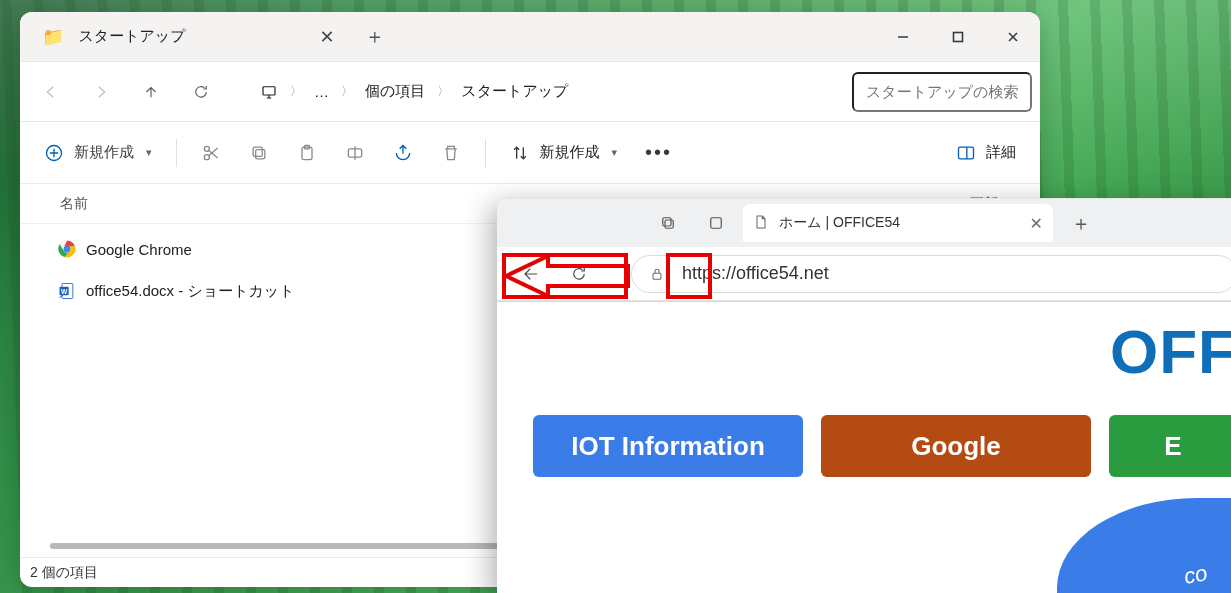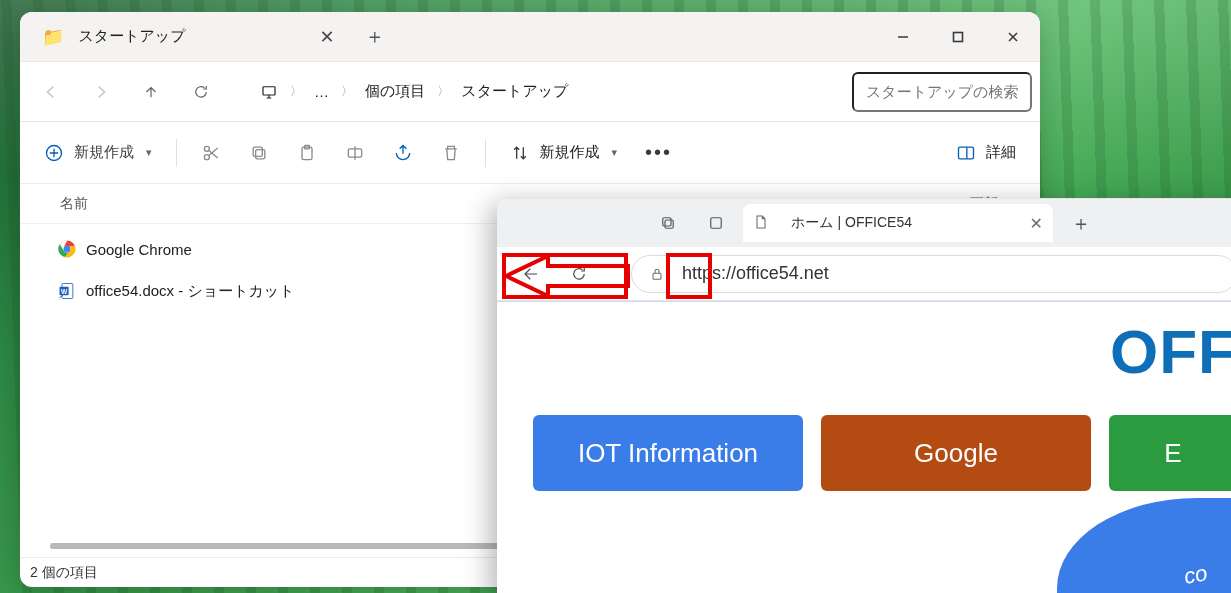--- a/index.html
+++ b/index.html
@@ -140,21 +140,21 @@
   background: #eef0f2;
   display: flex;
   align-items: center;
   padding-left: 150px;
   gap: 6px;
 }
 .tab-lead-btn { width: 42px; height: 36px; display:inline-flex; align-items:center; justify-content:center; color: #555; cursor:pointer; }
 .tab-lead-btn svg { width:18px; height:18px; }
 .browser-tab {
   height: 38px; background:#fff; border-radius: 8px 8px 0 0;
-  display:flex; align-items:center; padding: 0 10px; gap:22px;
+  display:flex; align-items:center; padding: 0 10px; gap:10px;
   min-width: 310px; font-size: 14px; color: #333;
 }
 .browser-tab .fav { font-size: 14px; color: #6b6b6b; }
 .browser-tab .tclose { margin-left: auto; font-size: 16px; color:#6b6b6b; cursor:pointer; }
 .browser-newtab {
   width: 44px; height: 38px; display:inline-flex; align-items:center; justify-content:center;
   font-size: 20px; color:#555; cursor:pointer;
 }
 .browser-navbar {
   height: 54px; background: #fff; display:flex; align-items:center;
@@ -171,22 +171,22 @@
 .url-text { font-size: 18px; color:#333; padding-left: 8px; }
 
 .page-view { height: calc(100% - 102px); overflow:hidden; border-top:1px solid #c9dbf8; }
 .page-header-row { display:flex; justify-content:flex-end; padding: 14px 0 0 0; }
 .brand {
   font-family: Arial, sans-serif; font-weight: 900; font-size: 62px;
   color: #0e6fb8; letter-spacing: 1px; padding-right: 0;
 }
 .page-nav { display:flex; gap: 18px; padding: 28px 0 0 36px; }
 .catbtn {
-  height: 76px; border-radius: 6px; display:inline-flex; align-items:center; justify-content:center;
-  font-size: 26px; font-weight: 400; color: #fff; cursor:pointer; padding: 0 28px;
+  height: 62px; border-radius: 6px; display:inline-flex; align-items:center; justify-content:center;
+  font-size: 26px; font-weight: 700; color: #fff; cursor:pointer; padding: 0 28px;
 }
 .cat-blue { background: #3a7de9; width: 270px; }
 .cat-brown { background: #b44b13; width: 270px; }
 .cat-green { background: #2a9c3f; flex:1; border-radius: 6px 0 0 6px; }
 .page-wave {
   position:absolute; right:0; bottom:0; width: 180px; height: 100px;
   background: #3a7de9; border-top-left-radius: 140px 90px;
 }
 .conf-label { position:absolute; right: 30px; bottom: 10px; color:#fff; font-size: 22px; font-style: italic; transform: rotate(-10deg); }
 

